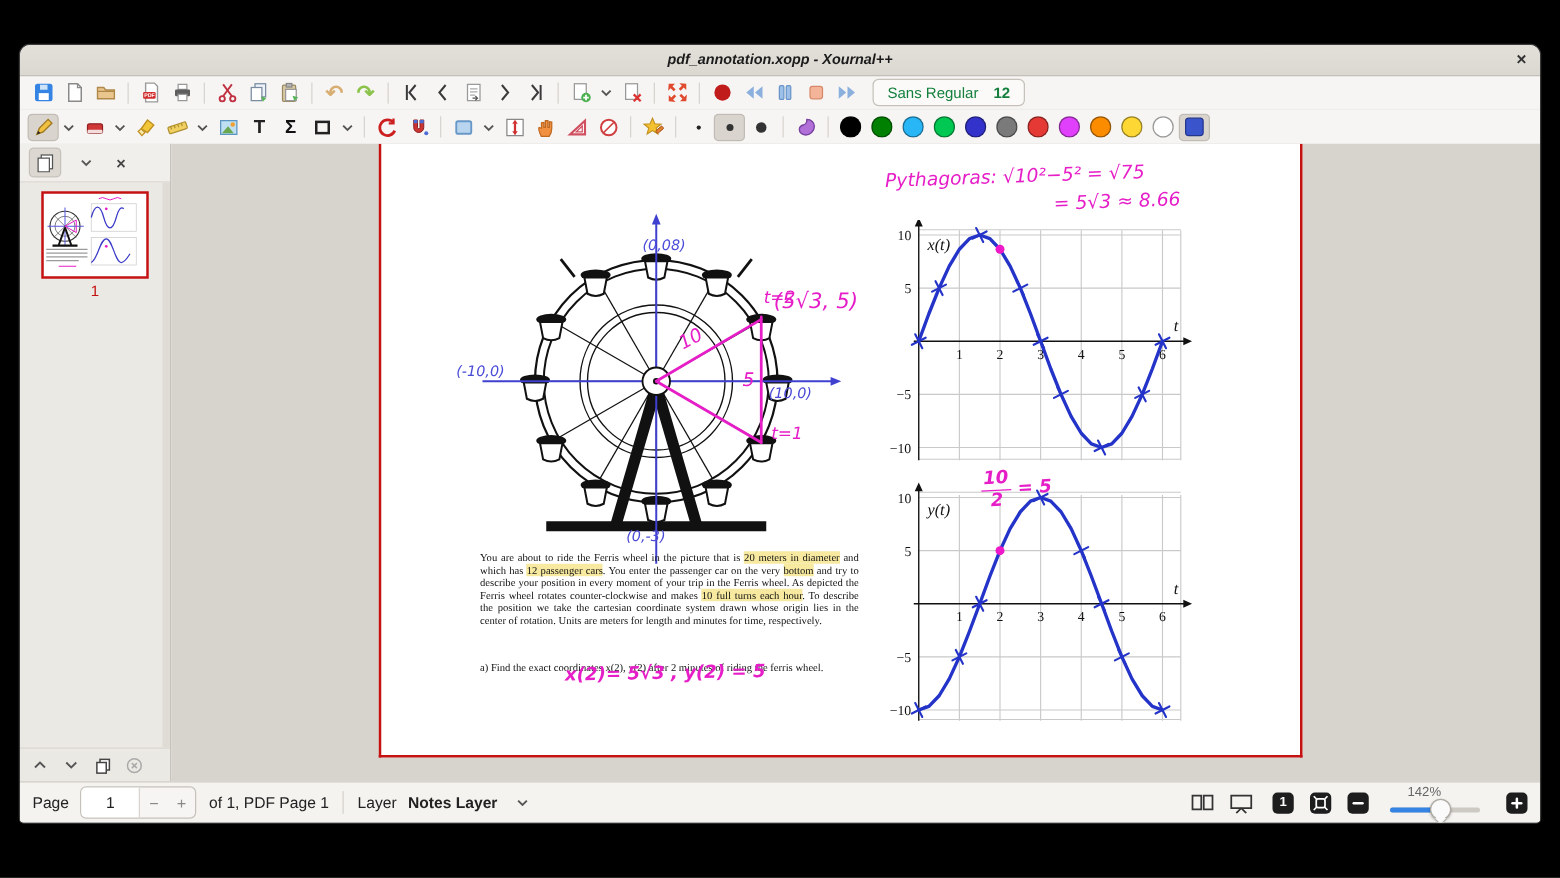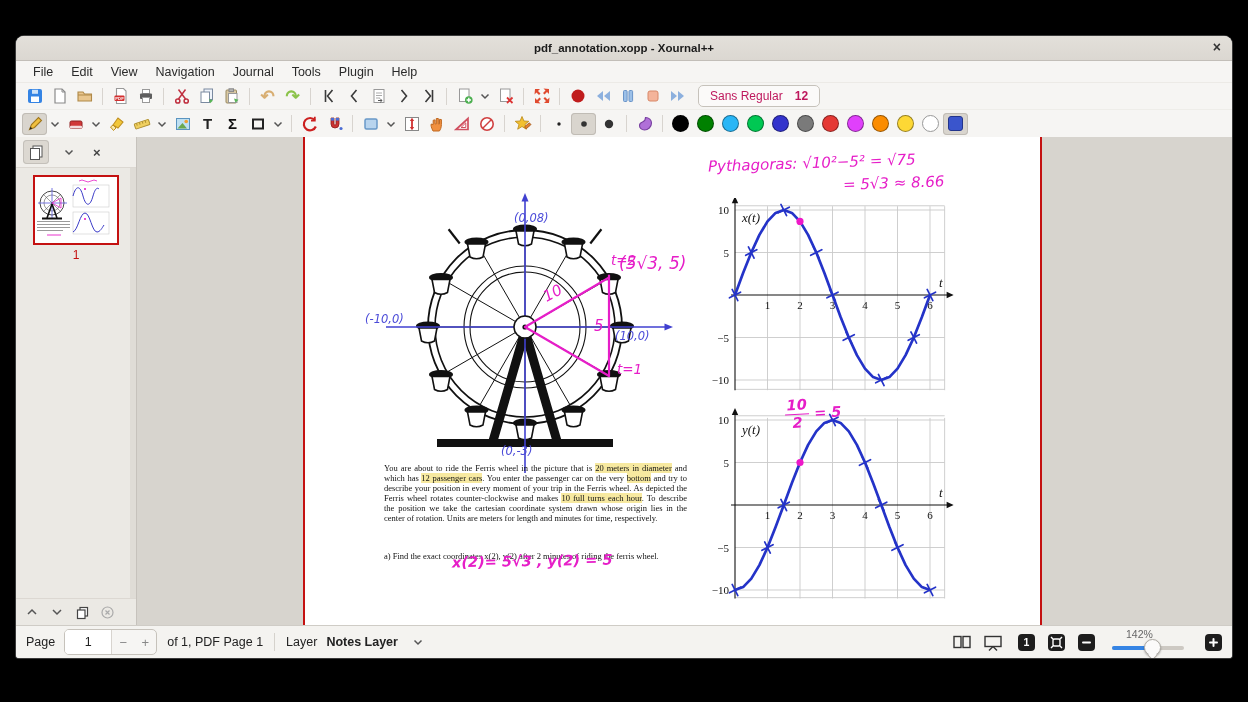--- a/index.html
+++ b/index.html
@@ -3,39 +3,39 @@
 <meta charset="utf-8">
 <style>
   html,body{margin:0;padding:0;background:#000;}
   .stage{position:relative;width:1248px;height:702px;background:#000;overflow:hidden;
          font-family:"Liberation Sans",sans-serif;-webkit-font-smoothing:antialiased;}
   .window{position:absolute;left:16px;top:36px;width:1216px;height:622px;background:#f6f5f3;
           border-radius:8px 8px 3px 3px;overflow:hidden;display:flex;flex-direction:column;
           box-shadow:0 0 0 1px #3a3a3a,0 3px 14px rgba(0,0,0,.7);}
   
   .titlebar{height:24px;background:linear-gradient(#e3e0da,#dbd7d1);border-bottom:1px solid #c2beb8;
-            display:flex;align-items:center;justify-content:center;position:relative;flex:0 0 auto;}
+            display:flex;align-items:center;justify-content:center;position:relative;flex:0 0 auto;font-style:italic;}
   .titlebar .title{font-size:11.5px;font-weight:bold;color:#1b1b1b;}
   .titlebar .close{position:absolute;right:11px;top:3px;font-size:14px;font-weight:bold;color:#333;cursor:default;}
   
   .menubar{height:21px;display:flex;align-items:center;padding-left:8px;background:#f6f5f3;
            border-bottom:1px solid #eceae6;flex:0 0 auto;}
   .menubar span{font-size:12.5px;color:#2a2a2a;padding:1px 9px;}
   
   .toolbar{display:flex;align-items:center;padding-left:6px;background:#f6f5f3;flex:0 0 auto;}
   .toolbar1{height:26px;}
   .toolbar2{height:27px;border-top:1px solid #eeede9;}
   .tb{width:25px;height:22px;display:flex;align-items:center;justify-content:center;border-radius:4px;flex:0 0 auto;}
   .tb.small{width:16px;}
   .tb.active{background:#d9d5ce;box-shadow:inset 0 0 0 1px #c0bcb5;}
   .sep{width:1px;height:17px;background:#d8d4cf;margin:0 5px;flex:0 0 auto;}
   .tb svg{display:block;}
   .glyph{font-size:15px;font-weight:bold;line-height:1;}
   .font-btn{height:20px;border:1px solid #c6c2bb;border-radius:5px;background:#fbfaf9;
-            padding:0 11px;display:flex;align-items:center;gap:12px;margin-left:8px;font-size:12px;color:#be185d;}
+            padding:0 11px;display:flex;align-items:center;gap:12px;margin-left:8px;font-size:12px;color:#15803d;}
   .font-btn b{font-size:12px;}
   .swatch{width:15px;height:15px;border-radius:50%;border:1px solid rgba(0,0,0,.4);display:block;}
   .picker-chip{width:13px;height:13px;border-radius:3px;background:#3a55cc;border:1px solid #22348c;display:block;}
   
   .main{flex:1;display:flex;min-height:0;}
   .sidebar{width:120px;background:#ebe9e4;border-right:1px solid #c6c2bc;display:flex;flex-direction:column;flex:0 0 auto;}
   .sb-header{height:30px;display:flex;align-items:center;gap:7px;padding:0 7px;background:#f1efeb;border-bottom:1px solid #dcd8d2;}
   .sb-btn{width:26px;height:24px;display:flex;align-items:center;justify-content:center;border-radius:4px;}
   .sb-btn.active{background:#dcd8d1;box-shadow:inset 0 0 0 1px #c4c0ba;}
   .sb-close{font-size:13px;font-weight:bold;color:#444;margin-left:4px;}
@@ -86,30 +86,20 @@
 <body>
 
 <div class="stage">
 <div class="window">
 
   <div class="titlebar">
     <span class="title">pdf_annotation.xopp - Xournal++</span>
     <span class="close">×</span>
   </div>
 
-  <div class="menubar">
-    <span>File</span>
-    <span>Edit</span>
-    <span>View</span>
-    <span>Navigation</span>
-    <span>Journal</span>
-    <span>Tools</span>
-    <span>Plugin</span>
-    <span>Help</span>
-  </div>
 
   <div class="toolbar toolbar1">
     <div class="tb">
           <svg width="18" height="18">
             <rect x="2" y="2" width="14" height="14" rx="2" fill="#3584e4"></rect>
             <rect x="5" y="9.5" width="8" height="5.5" fill="#fff"></rect>
             <rect x="6" y="2.8" width="6" height="4" fill="#cfe3f8"></rect>
           </svg>
         </div>
     <div class="tb">

